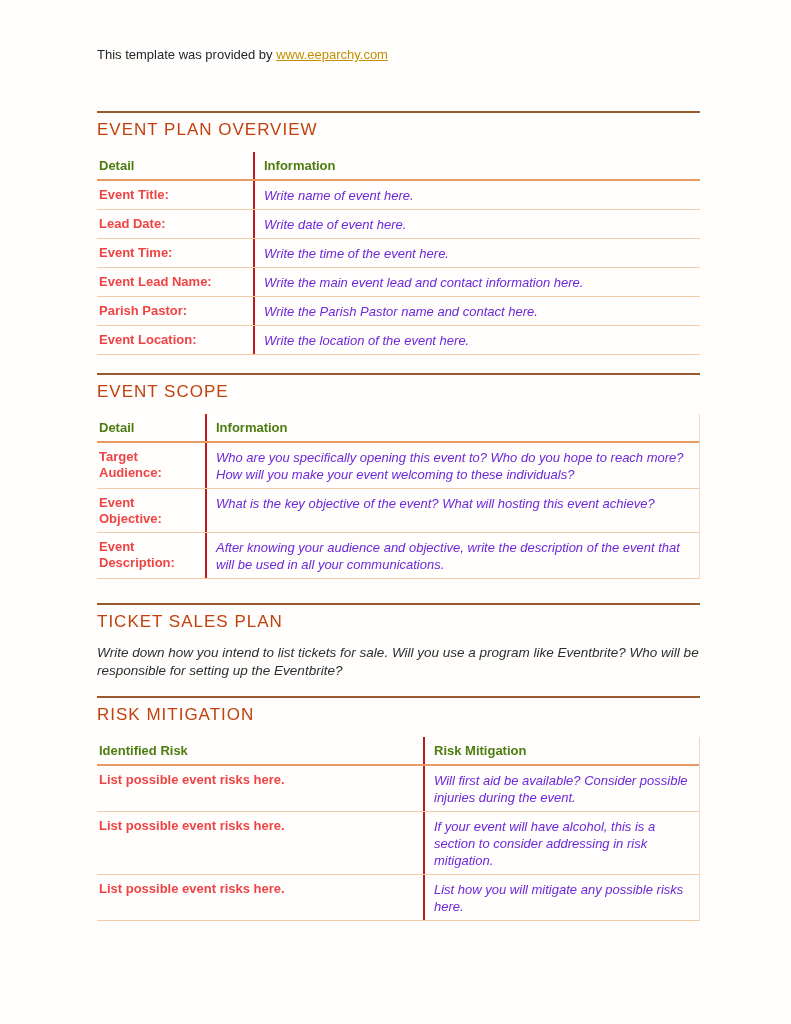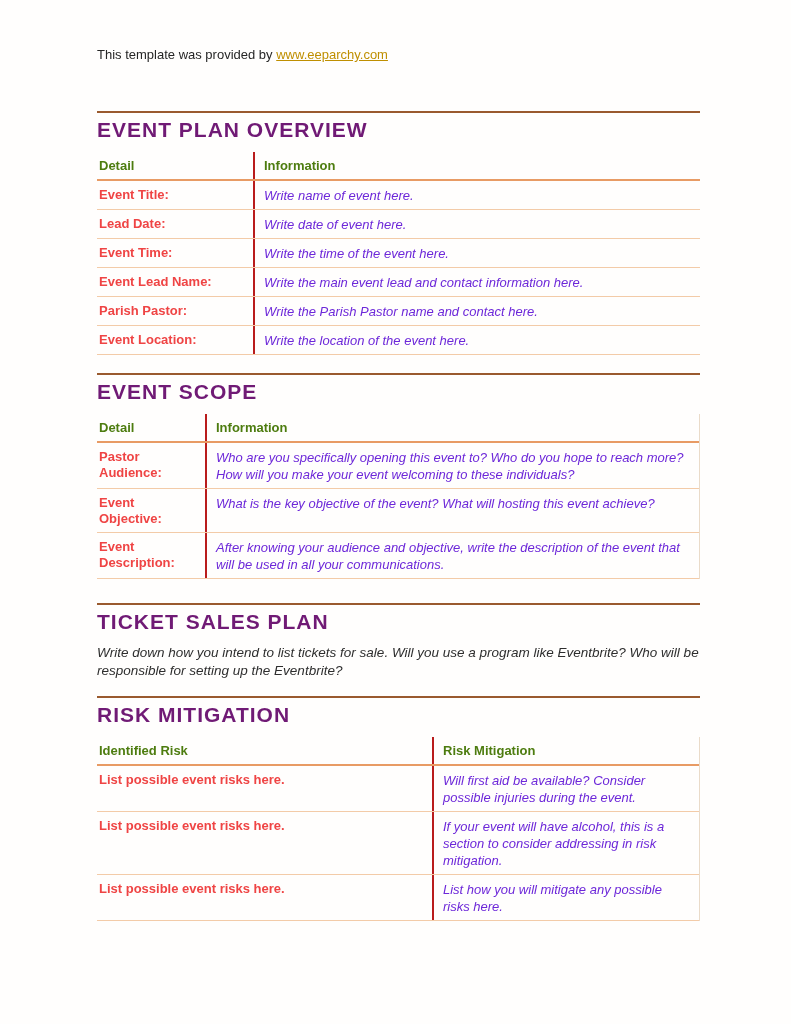--- a/index.html
+++ b/index.html
@@ -31,43 +31,43 @@
     cursor: pointer;
   }
 
   
   .section { margin-top: 0; }
   .sec-rule {
     border-top: 2px solid #9A5A2E;
     height: 0;
   }
   .sec-title {
-    font-size: 21px;
-    font-weight: 700;
+    font-size: 17px;
+    font-weight: 400;
     letter-spacing: 1px;
-    color: #701a75;
+    color: #c2410c;
     line-height: 24px;
     margin: 5px 0 10px 0;
     text-transform: uppercase;
   }
 
   .mt-epo { margin-top: 48px; }
   .mt-es  { margin-top: 18px; }
   .mt-tsp { margin-top: 24px; }
   .mt-rm  { margin-top: 16px; }
 
   
   .trow {
     display: grid;
     border-bottom: 1px solid #F3CBA8;
   }
   .thead { border-bottom: 2px solid #E89B64; }
   .tbl1 .trow { grid-template-columns: 156px 1fr; }
   .tbl2 .trow { grid-template-columns: 108px 1fr; }
-  .tbl3 .trow { grid-template-columns: 326px 1fr; gap: 9px; }
+  .tbl3 .trow { grid-template-columns: 326px 1fr; }
   .tbl2, .tbl3 { border-right: 1px solid #EADBC9; }
 
   .c1, .c2 {
     font-size: 13px;
     line-height: 16px;
     padding: 5px 6px 5px 2px;
   }
   .c2 {
     border-left: 2px solid #b91c1c;
     padding-left: 9px;
@@ -139,21 +139,21 @@
     <div class="section mt-es">
       <div class="sec-rule"></div>
       <h2 class="sec-title">EVENT SCOPE</h2>
 
       <div class="tbl tbl2">
         <div class="trow thead">
           <div class="c1">Detail</div>
           <div class="c2">Information</div>
         </div>
         <div class="trow">
-          <div class="c1 lbl">Pastor Audience:</div>
+          <div class="c1 lbl">Target Audience:</div>
           <div class="c2 val">Who are you specifically opening this event to? Who do you hope to reach more? How will you make your event welcoming to these individuals?</div>
         </div>
         <div class="trow">
           <div class="c1 lbl">Event Objective:</div>
           <div class="c2 val">What is the key objective of the event? What will hosting this event achieve?</div>
         </div>
         <div class="trow">
           <div class="c1 lbl">Event Description:</div>
           <div class="c2 val">After knowing your audience and objective, write the description of the event that will be used in all your communications.</div>
         </div>

